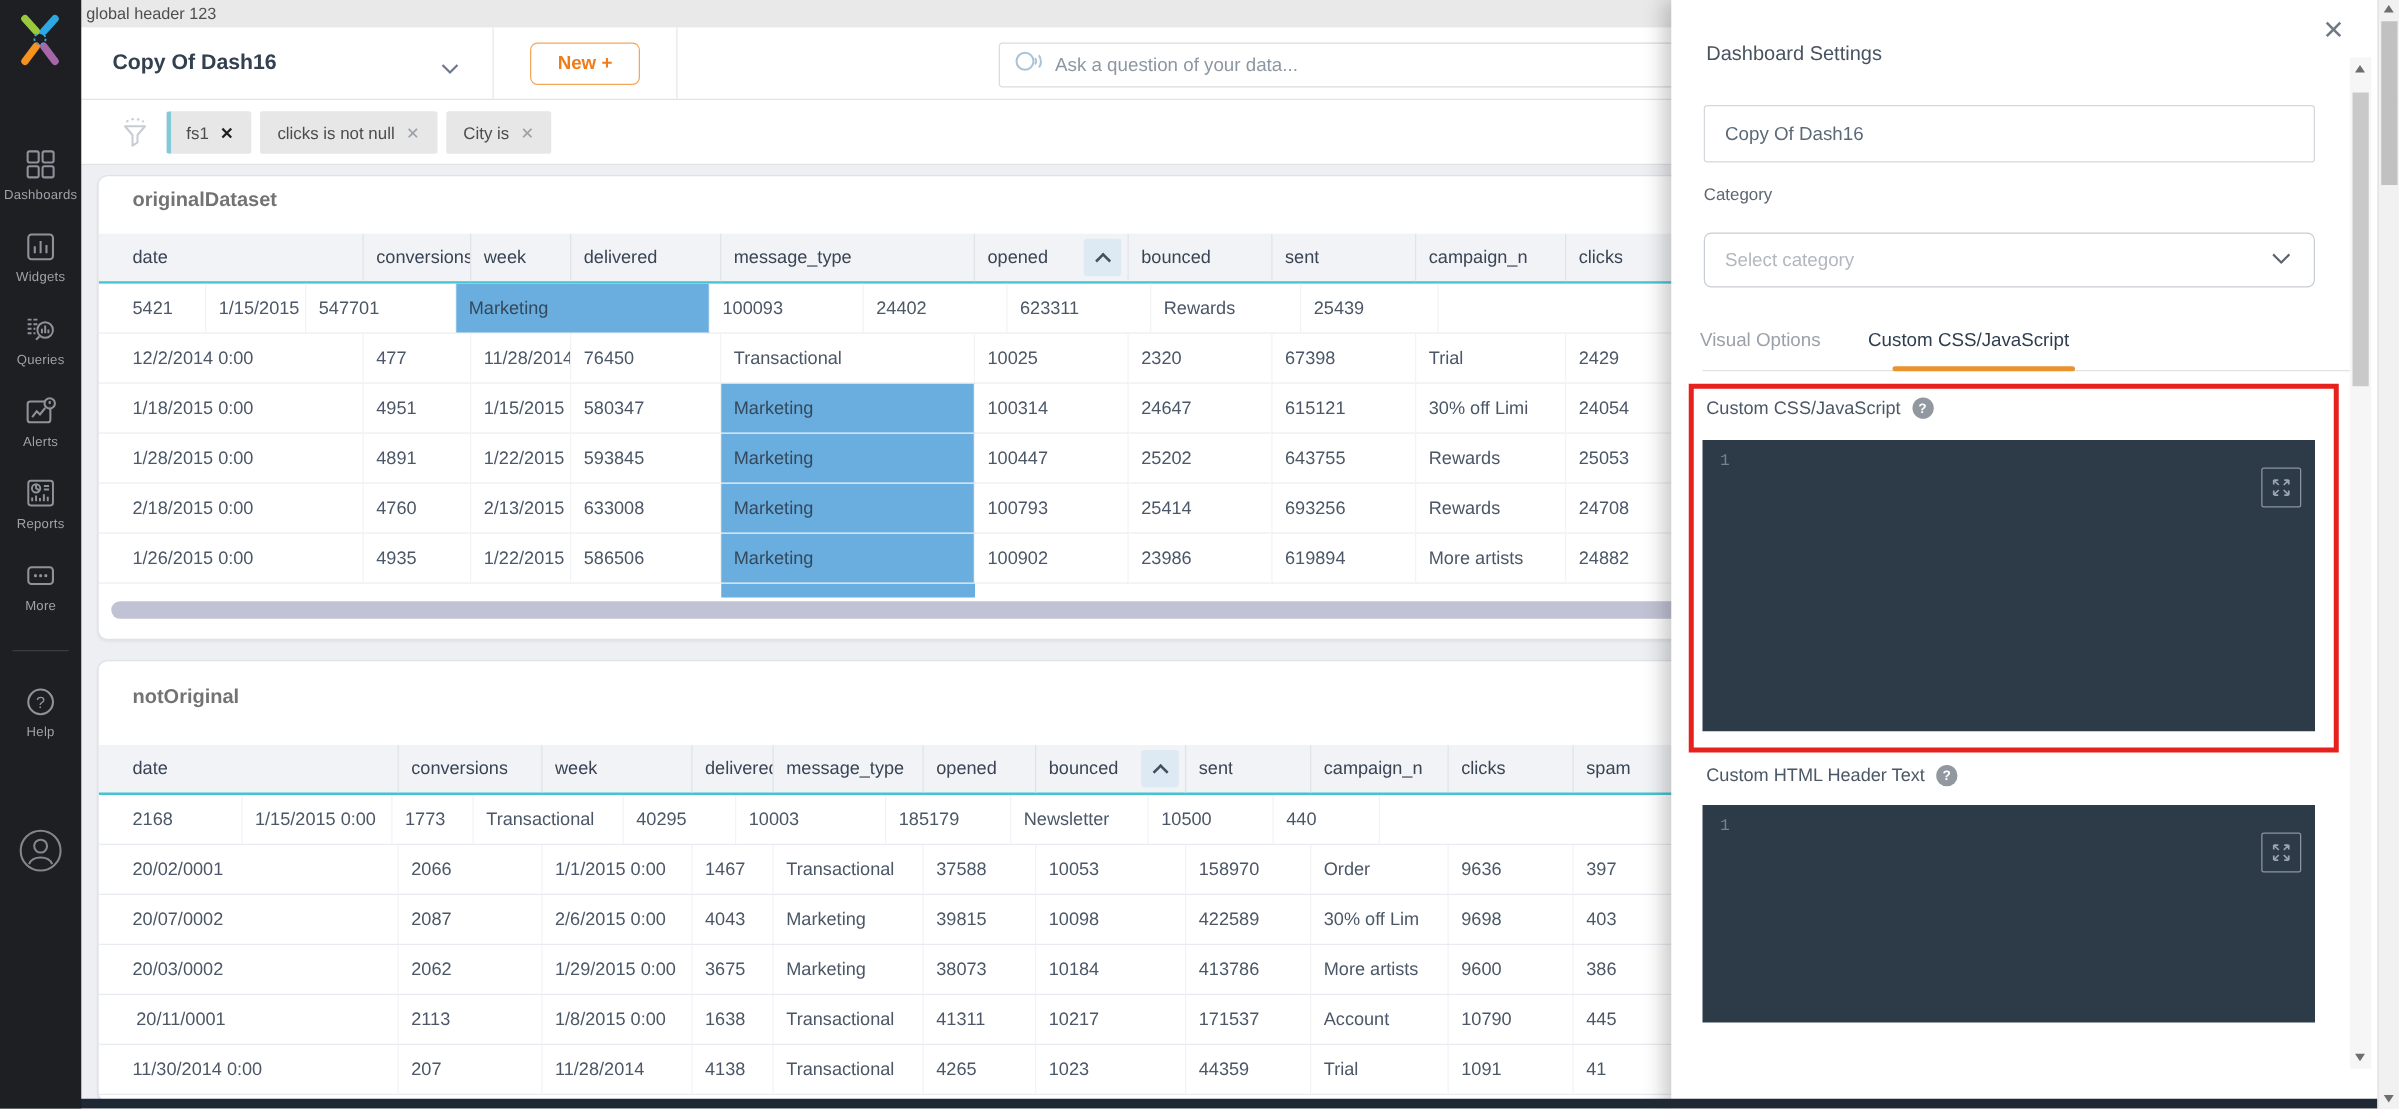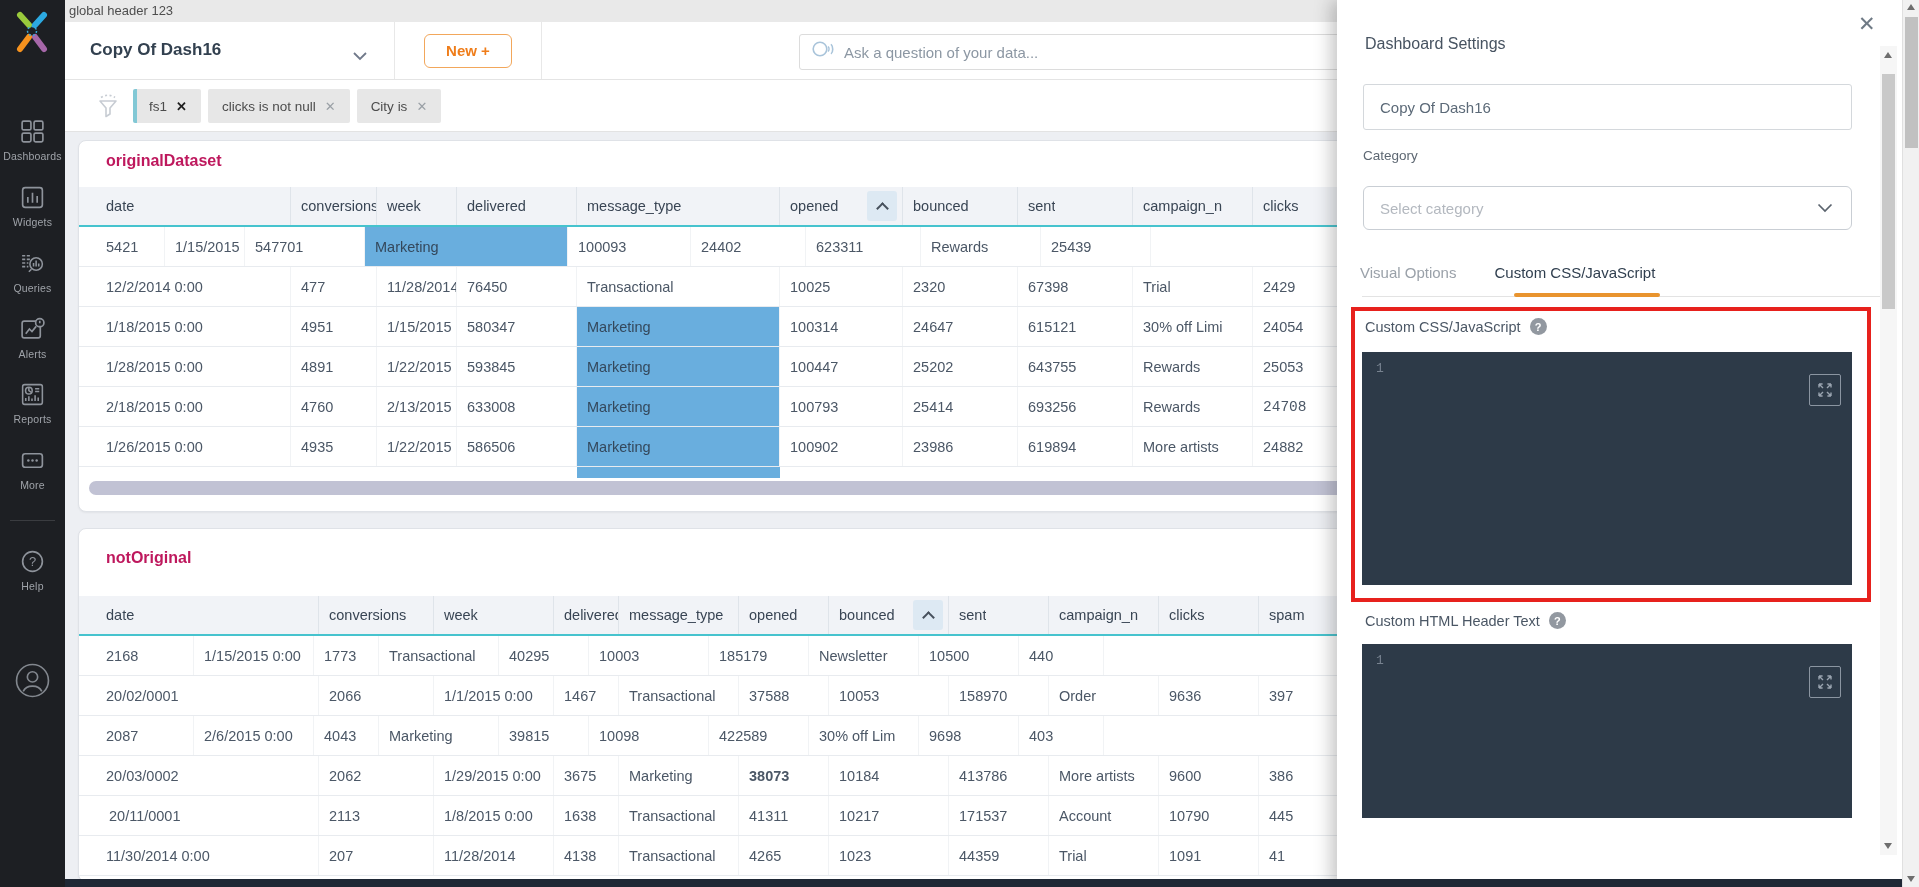--- a/index.html
+++ b/index.html
@@ -32,21 +32,21 @@
   .chips { position:absolute; left:68px; top:9px; display:flex; gap:7px; }
   .chip { height:34px; background:#e7e7e7; border-radius:2px; display:flex; align-items:center; padding:0 14px; font-size:13.5px; color:#4c4c4c; cursor:pointer; }
   .chip.accent { border-left:4px solid #82c8d5; padding-left:12px; }
   .chip-x { margin-left:9px; color:#9aa0a6; font-size:13px; cursor:pointer; }
   .chip.accent .chip-x { color:#1e1e1e; font-weight:bold; }
 
   
   .card { position:absolute; left:78px; width:1402px; background:#fff; border:1px solid #dfe2e7; border-radius:8px; box-shadow:0 1px 2px rgba(0,0,0,.05); z-index:2; overflow:hidden; }
   #card-0 { top:140px; height:372px; }
   #card-1 { top:528px; height:354px; }
-  .card-title { position:absolute; left:27px; font-size:16px; font-weight:bold; color:#be185d; }
+  .card-title { position:absolute; left:27px; font-size:16px; font-weight:bold; color:#737373; }
   #card-0 .card-title { top:11px; }
   #card-1 .card-title { top:20px; }
   .tablewrap { position:absolute; left:0; right:0; }
   #card-0 .tablewrap { top:46px; }
   #card-1 .tablewrap { top:67px; }
   .thead { display:flex; height:40px; background:#f1f3f7; border-bottom:2px solid #46c3ce; }
   .th { flex:none; display:flex; align-items:center; padding-left:10px; border-right:1px solid #dfe4ea; font-size:14.5px; color:#394554; white-space:nowrap; overflow:hidden; cursor:pointer; }
   .th:first-child { padding-left:27px; }
   .th-label { overflow:hidden; white-space:nowrap; }
   .sortbox { flex:none; width:30px; height:30px; margin-left:auto; margin-right:5px; background:#dde9f3; border-radius:3px; display:flex; align-items:center; justify-content:center; cursor:pointer; }
@@ -332,21 +332,21 @@
         <div class="tr">
           <div class="td" style="width: 212px;">2/18/2015 0:00</div>
           <div class="td" style="width: 86px;">4760</div>
           <div class="td" style="width: 80px;">2/13/2015 0:00</div>
           <div class="td" style="width: 120px;">633008</div>
           <div class="td hl" style="width: 203px;">Marketing</div>
           <div class="td" style="width: 123px;">100793</div>
           <div class="td" style="width: 115px;">25414</div>
           <div class="td" style="width: 115px;">693256</div>
           <div class="td" style="width: 120px;">Rewards</div>
-          <div class="td" style="width: 110px; font-family: Liberation Mono, monospace;">24708</div>
+          <div class="td" style="width: 110px;">24708</div>
         </div>
         <div class="tr">
           <div class="td" style="width: 212px;">1/26/2015 0:00</div>
           <div class="td" style="width: 86px;">4935</div>
           <div class="td" style="width: 80px;">1/22/2015 0:00</div>
           <div class="td" style="width: 120px;">586506</div>
           <div class="td hl" style="width: 203px;">Marketing</div>
           <div class="td" style="width: 123px;">100902</div>
           <div class="td" style="width: 115px;">23986</div>
           <div class="td" style="width: 115px;">619894</div>
@@ -429,38 +429,39 @@
           <div class="td" style="width: 65px;">1467</div>
           <div class="td" style="width: 120px;">Transactional</div>
           <div class="td" style="width: 90px;">37588</div>
           <div class="td" style="width: 120px;">10053</div>
           <div class="td" style="width: 100px;">158970</div>
           <div class="td" style="width: 110px;">Order</div>
           <div class="td" style="width: 100px;">9636</div>
           <div class="td" style="width: 85px;">397</div>
         </div>
         <div class="tr">
+          <div class="td" style="width: 240px;">20/07/0002</div>
           <div class="td" style="width: 115px;">2087</div>
           <div class="td" style="width: 120px;">2/6/2015 0:00</div>
           <div class="td" style="width: 65px;">4043</div>
           <div class="td" style="width: 120px;">Marketing</div>
           <div class="td" style="width: 90px;">39815</div>
           <div class="td" style="width: 120px;">10098</div>
           <div class="td" style="width: 100px;">422589</div>
           <div class="td" style="width: 110px;">30% off Lim</div>
           <div class="td" style="width: 100px;">9698</div>
           <div class="td" style="width: 85px;">403</div>
         </div>
         <div class="tr">
           <div class="td" style="width: 240px;">20/03/0002</div>
           <div class="td" style="width: 115px;">2062</div>
           <div class="td" style="width: 120px;">1/29/2015 0:00</div>
           <div class="td" style="width: 65px;">3675</div>
           <div class="td" style="width: 120px;">Marketing</div>
-          <div class="td" style="width: 90px; font-weight: bold;">38073</div>
+          <div class="td" style="width: 90px;">38073</div>
           <div class="td" style="width: 120px;">10184</div>
           <div class="td" style="width: 100px;">413786</div>
           <div class="td" style="width: 110px;">More artists</div>
           <div class="td" style="width: 100px;">9600</div>
           <div class="td" style="width: 85px;">386</div>
         </div>
         <div class="tr">
           <div class="td" style="width: 240px; padding-left: 30px;">20/11/0001</div>
           <div class="td" style="width: 115px;">2113</div>
           <div class="td" style="width: 120px;">1/8/2015 0:00</div>

